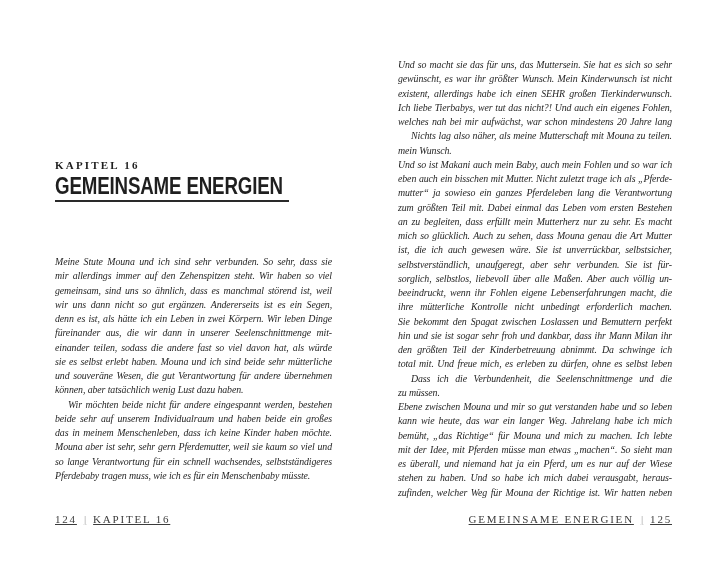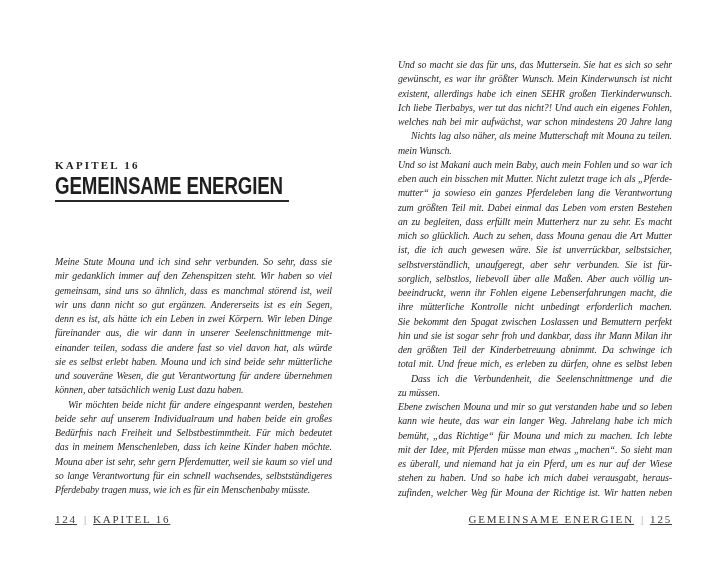--- a/index.html
+++ b/index.html
@@ -73,32 +73,31 @@
 
   <div>
     <div class="chapter-head">
       <div class="chapter-label">KAPITEL 16</div>
       <div class="chapter-title">GEMEINSAME ENERGIEN</div>
       <div class="title-rule"></div>
     </div>
 
     <div class="text-col col-left">
         <div class="line">Meine Stute Mouna und ich sind sehr verbunden. So sehr, dass sie</div>
-        <div class="line">mir gedanklich immer auf den Zehenspitzen steht. Wir haben so viel</div>
+        <div class="line">mir allerdings immer auf den Zehenspitzen steht. Wir haben so viel</div>
         <div class="line">gemeinsam, sind uns so ähnlich, dass es manchmal störend ist, weil</div>
         <div class="line">wir uns dann nicht so gut ergänzen. Andererseits ist es ein Segen,</div>
         <div class="line">denn es ist, als hätte ich ein Leben in zwei Körpern. Wir leben Dinge</div>
         <div class="line">füreinander aus, die wir dann in unserer Seelenschnittmenge mit-</div>
         <div class="line">einander teilen, sodass die andere fast so viel davon hat, als würde</div>
         <div class="line">sie es selbst erlebt haben. Mouna und ich sind beide sehr mütterliche</div>
         <div class="line">und souveräne Wesen, die gut Verantwortung für andere übernehmen</div>
         <div class="line para-end">können, aber tatsächlich wenig Lust dazu haben.</div>
         <div class="line indent">Wir möchten beide nicht für andere eingespannt werden, bestehen</div>
         <div class="line">beide sehr auf unserem Individualraum und haben beide ein großes</div>
-        <div class="line">Bedürfnis nach Freiheit und Selbstbestimmtheit. Für mich bedeutet</div>
         <div class="line">das in meinem Menschenleben, dass ich keine Kinder haben möchte.</div>
         <div class="line">Mouna aber ist sehr, sehr gern Pferdemutter, weil sie kaum so viel und</div>
         <div class="line">so lange Verantwortung für ein schnell wachsendes, selbstständigeres</div>
         <div class="line para-end">Pferdebaby tragen muss, wie ich es für ein Menschenbaby müsste.</div>
       </div>
 
     <div class="footer footer-left">
       <span>124</span><span class="sep">|</span><span>KAPITEL 16</span>
     </div>
   </div>

